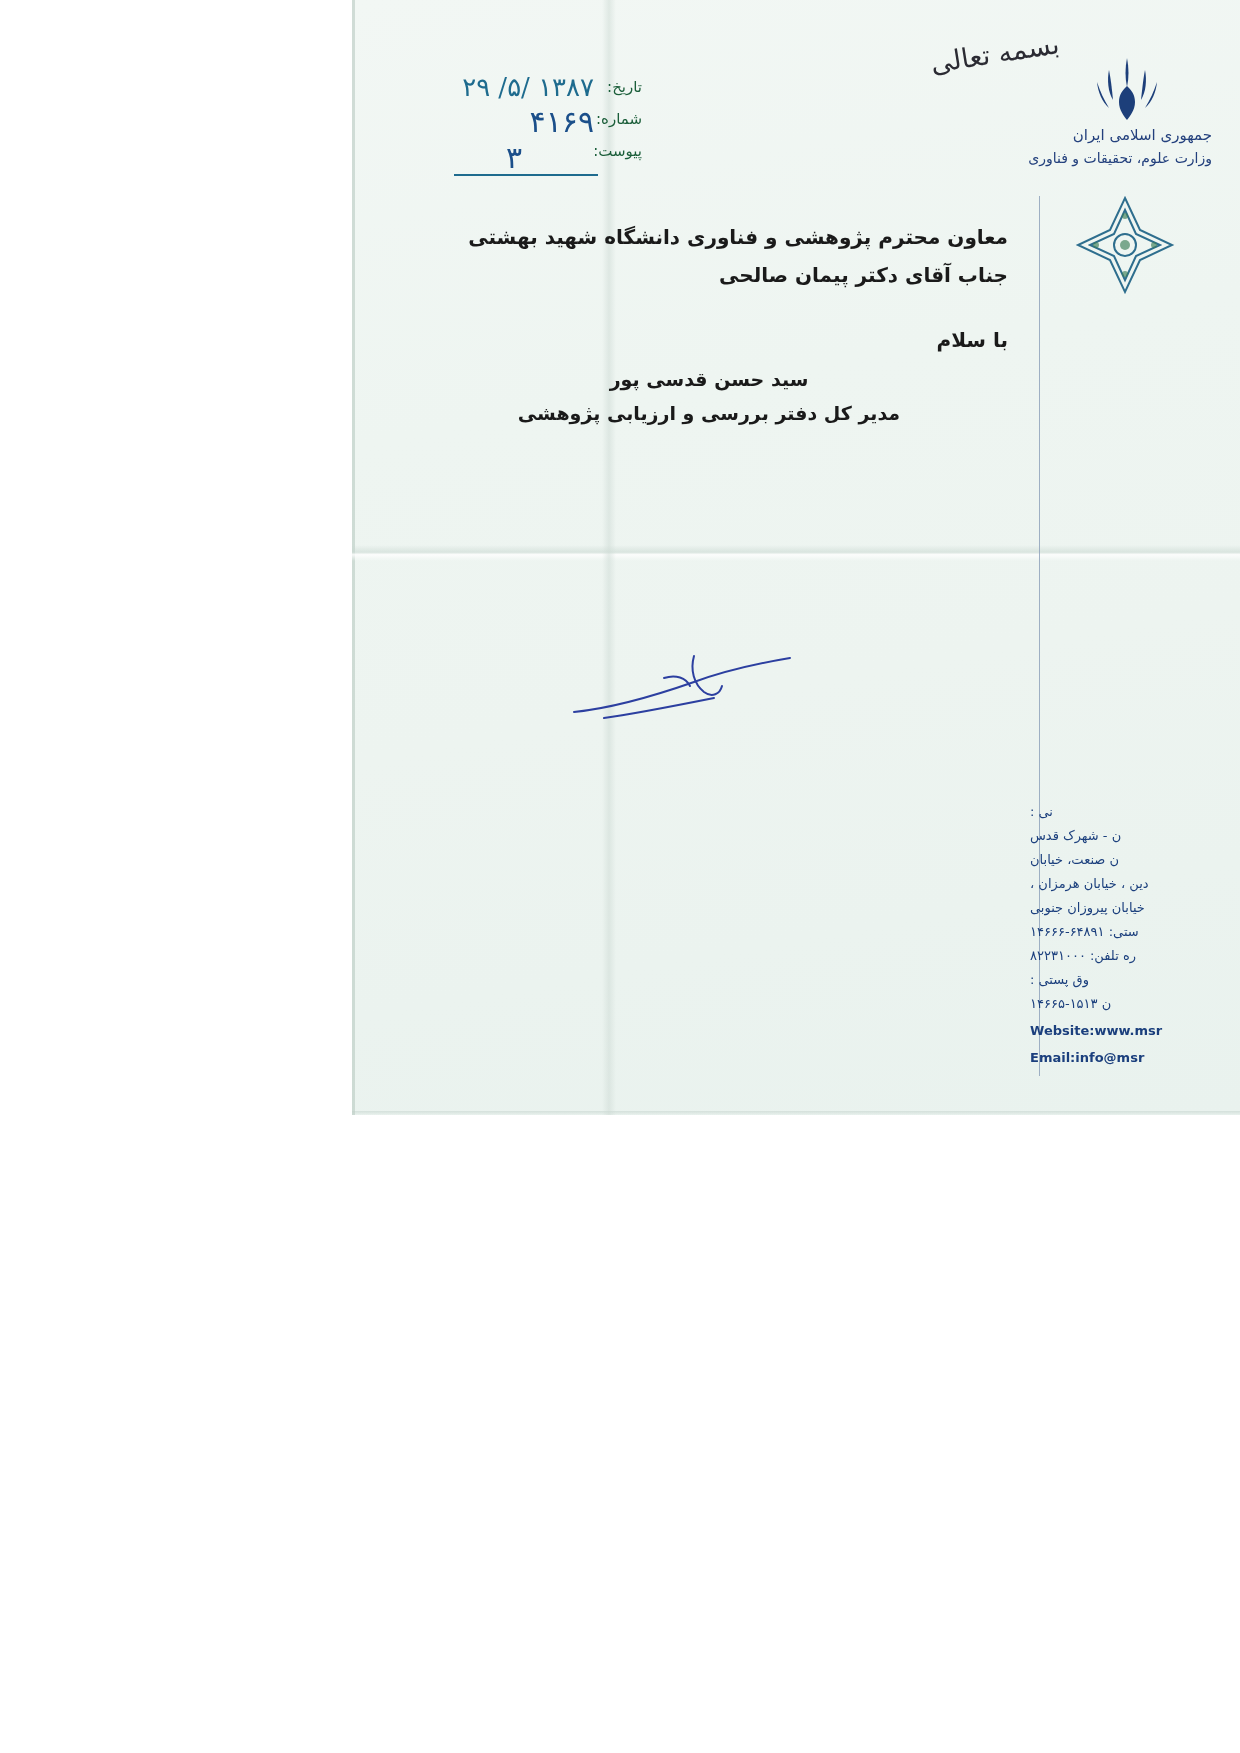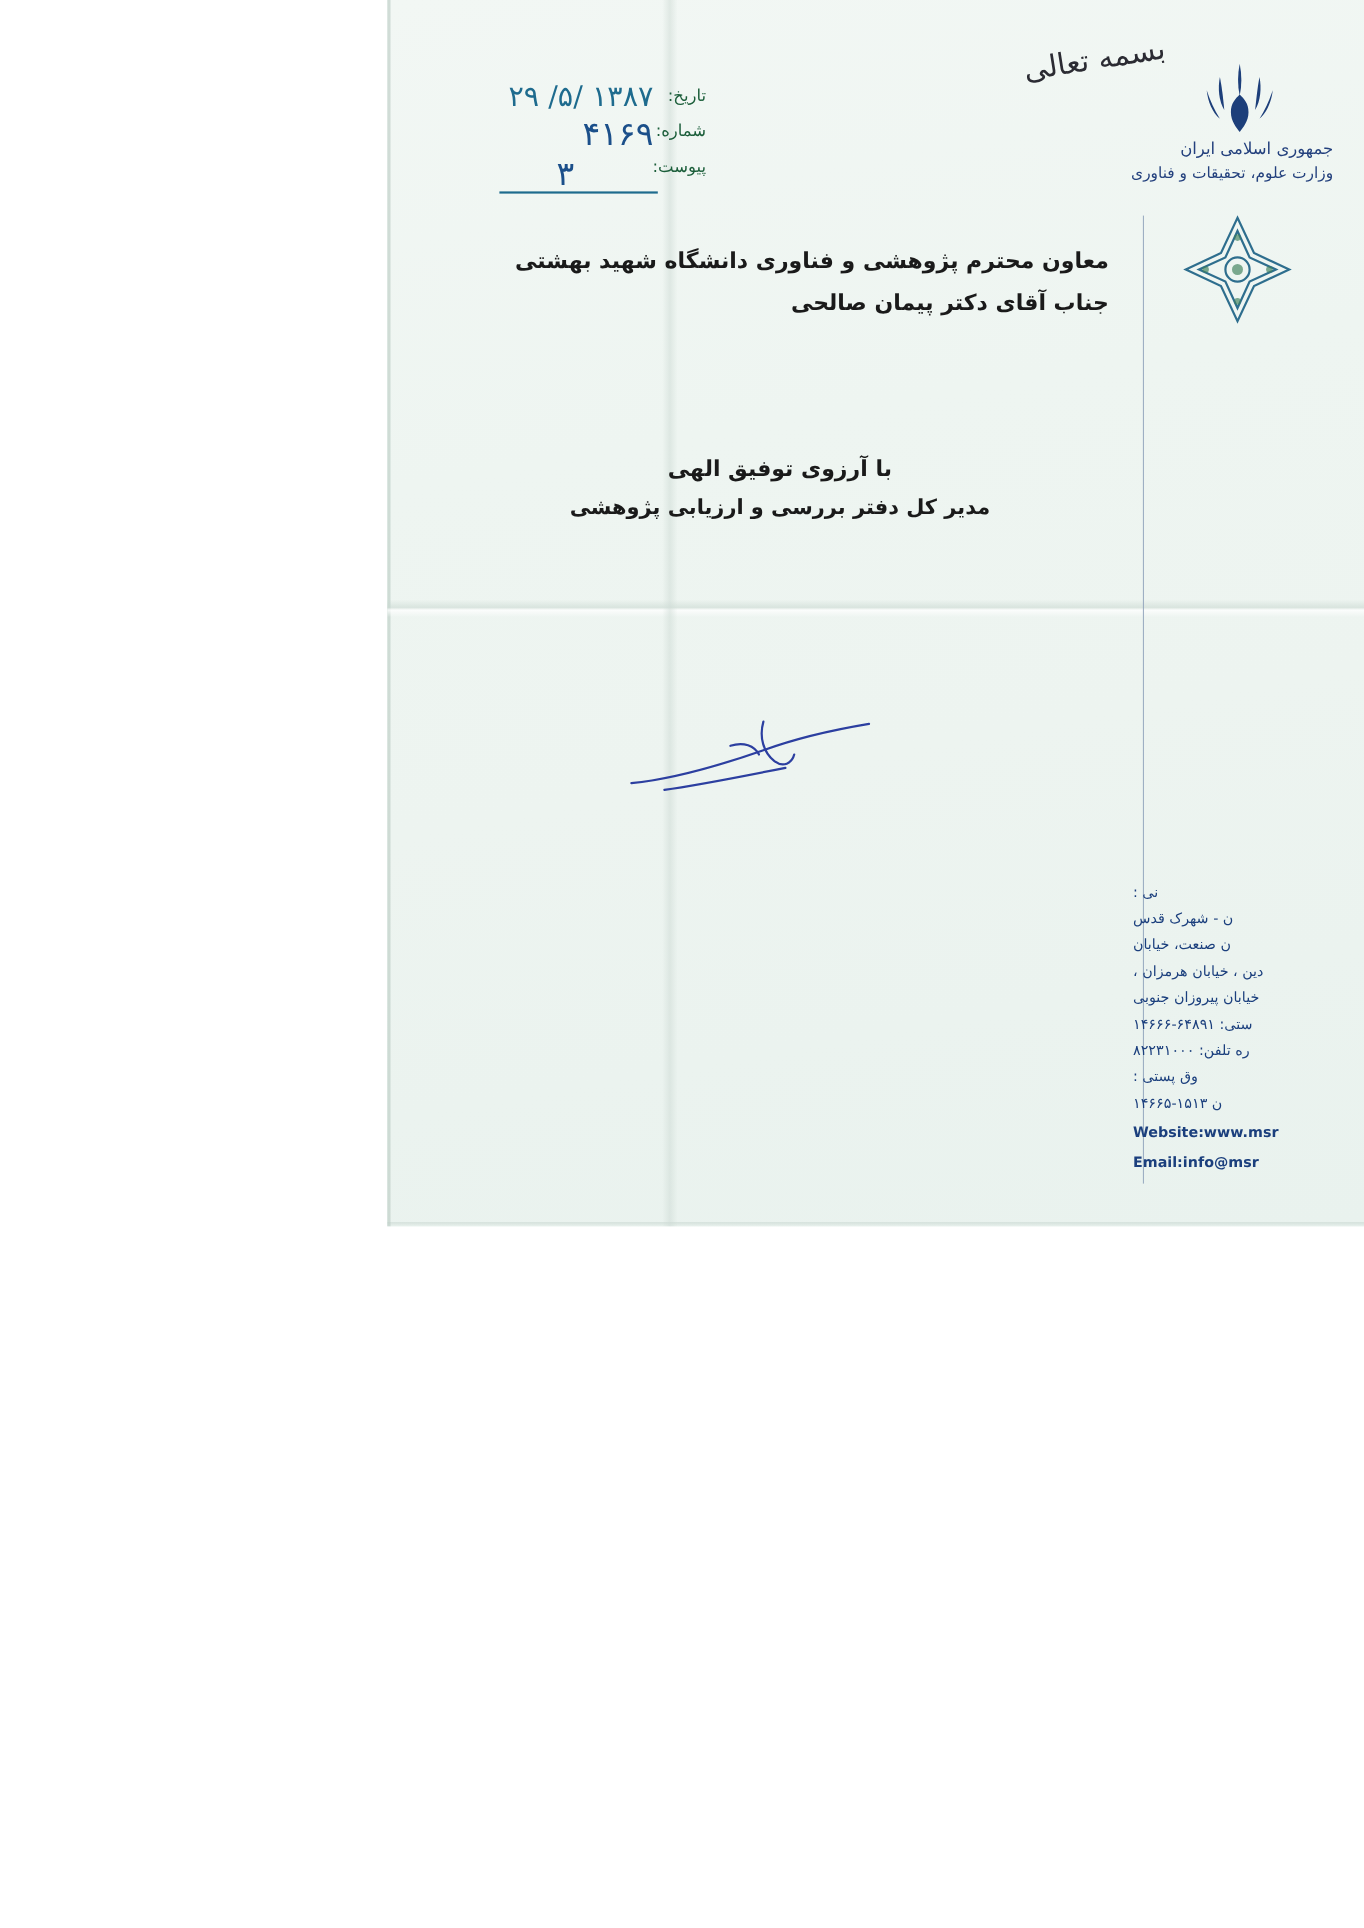--- a/index.html
+++ b/index.html
@@ -307,24 +307,25 @@
     <div class="attach-mark">۳</div>
     <div class="underline-strike"></div>
   </div>
 
   <div class="body">
     <div class="addressee">
       <div>معاون محترم پژوهشی و فناوری دانشگاه شهید بهشتی</div>
       <div>جناب آقای دکتر پیمان صالحی</div>
     </div>
 
-
-
-    <div class="closing">با آرزوی توفیق الهی</div>
-
+    <div class="salutation">با سلام</div>
+
+
+
+    <div class="signer">سید حسن قدسی پور</div>
     <div class="signer-title">مدیر کل دفتر بررسی و ارزیابی پژوهشی</div>
 
     <svg class="signature" viewBox="0 0 330 90" aria-hidden="true" style="top:430px;">
       <g fill="none" stroke="#2c3fa0" stroke-width="2" stroke-linecap="round">
         <path d="M30 64 C70 60 110 48 150 34 C180 23 210 16 246 10"></path>
         <path d="M150 8 C146 22 150 36 160 44 C168 50 176 46 178 38"></path>
         <path d="M120 30 C132 26 142 30 146 38"></path>
         <path d="M60 70 C90 66 130 58 170 50"></path>
       </g>
     </svg>

